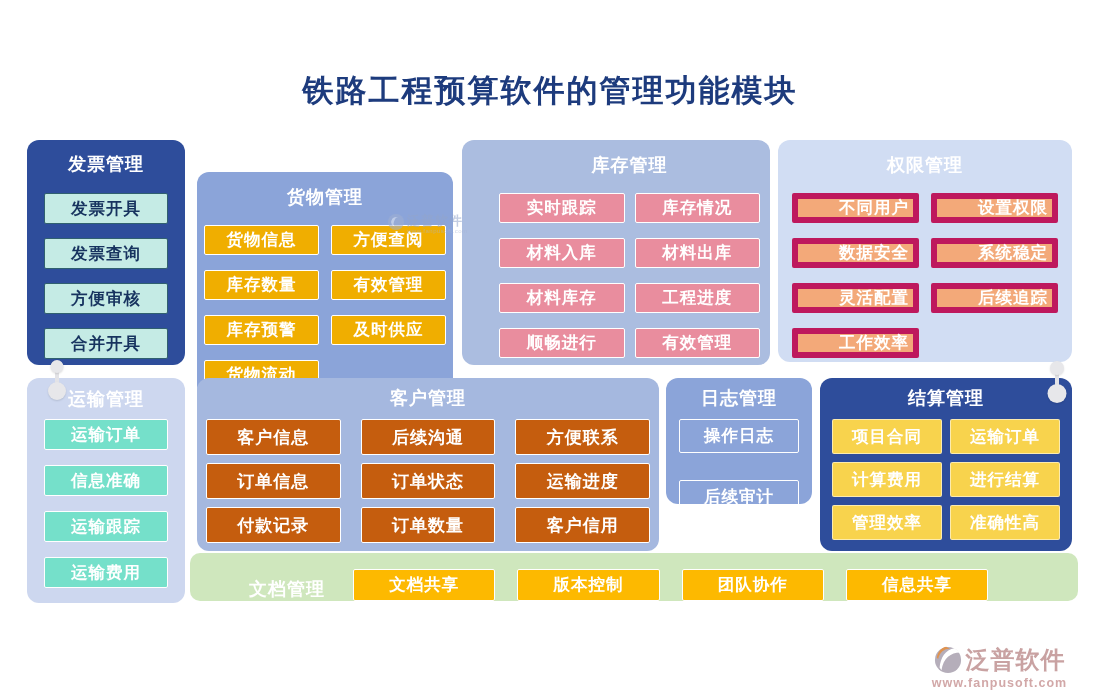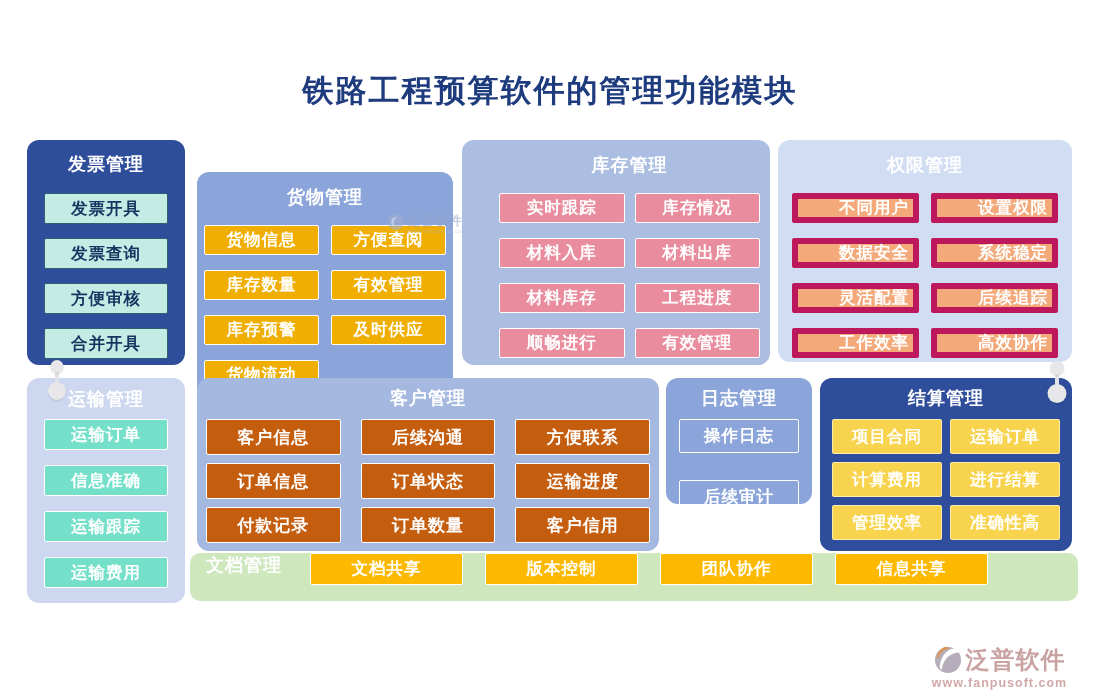--- a/index.html
+++ b/index.html
@@ -57,21 +57,21 @@
   .p-log .items{display:flex;flex-direction:column;gap:27px;margin:9px 13px 0 13px;}
   .p-log .item{height:34px;background:transparent;border:1.5px solid #ffffff;}
 
   .p-settlement{left:820px;top:378px;width:252px;height:173px;background:var(--settlement-bg,#2e4d9b);}
   .p-settlement .panel-title{padding-top:8px;}
   .p-settlement .items{display:grid;grid-template-columns:1fr 1fr;gap:8px 8px;margin:9px 12px 16px 12px;}
   .p-settlement .item{height:35px;background:var(--settlement-item-bg,#f8d34d);border:1px solid rgba(255,255,255,0.55);}
 
   
   .p-document{left:190px;top:553px;width:888px;height:48px;background:var(--document-bg,#cfe7bd);
-    border-radius:10px;display:flex;align-items:flex-start;}
+    border-radius:10px;display:flex;align-items:flex-end;padding-left:43px;}
   .p-document .panel-title{width:104px;flex:none;font-size:18px;padding-left:16px;text-align:left;}
   .p-document .items{display:flex;flex:1;gap:22px;margin-right:90px;}
   .p-document .item{flex:1;height:32px;background:var(--document-item-bg,#fdb900);border:1.5px solid #ffffff;}
 
   
   .pin{position:absolute;}
   .pin .stem{position:absolute;left:50%;transform:translateX(-50%);width:4px;background:#e3e3e7;}
   .pin .dot{position:absolute;left:50%;transform:translateX(-50%);background:#e7e7ea;border-radius:50%;
     box-shadow:0 1px 2px rgba(0,0,0,0.12);}
   .pin-left{left:45px;top:360px;width:24px;height:42px;}
@@ -147,21 +147,20 @@
   <div class="panel p-permission">
     <div class="panel-title">权限管理</div>
     <div class="items">
       <div class="item">不同用户</div>
       <div class="item">设置权限</div>
       <div class="item">数据安全</div>
       <div class="item">系统稳定</div>
       <div class="item">灵活配置</div>
       <div class="item">后续追踪</div>
       <div class="item">工作效率</div>
-      <div class="item">高效协作</div>
     </div>
   </div>
 
   <div class="panel p-transport">
     <div class="panel-title">运输管理</div>
     <div class="items">
       <div class="item">运输订单</div>
       <div class="item">信息准确</div>
       <div class="item">运输跟踪</div>
       <div class="item">运输费用</div>

